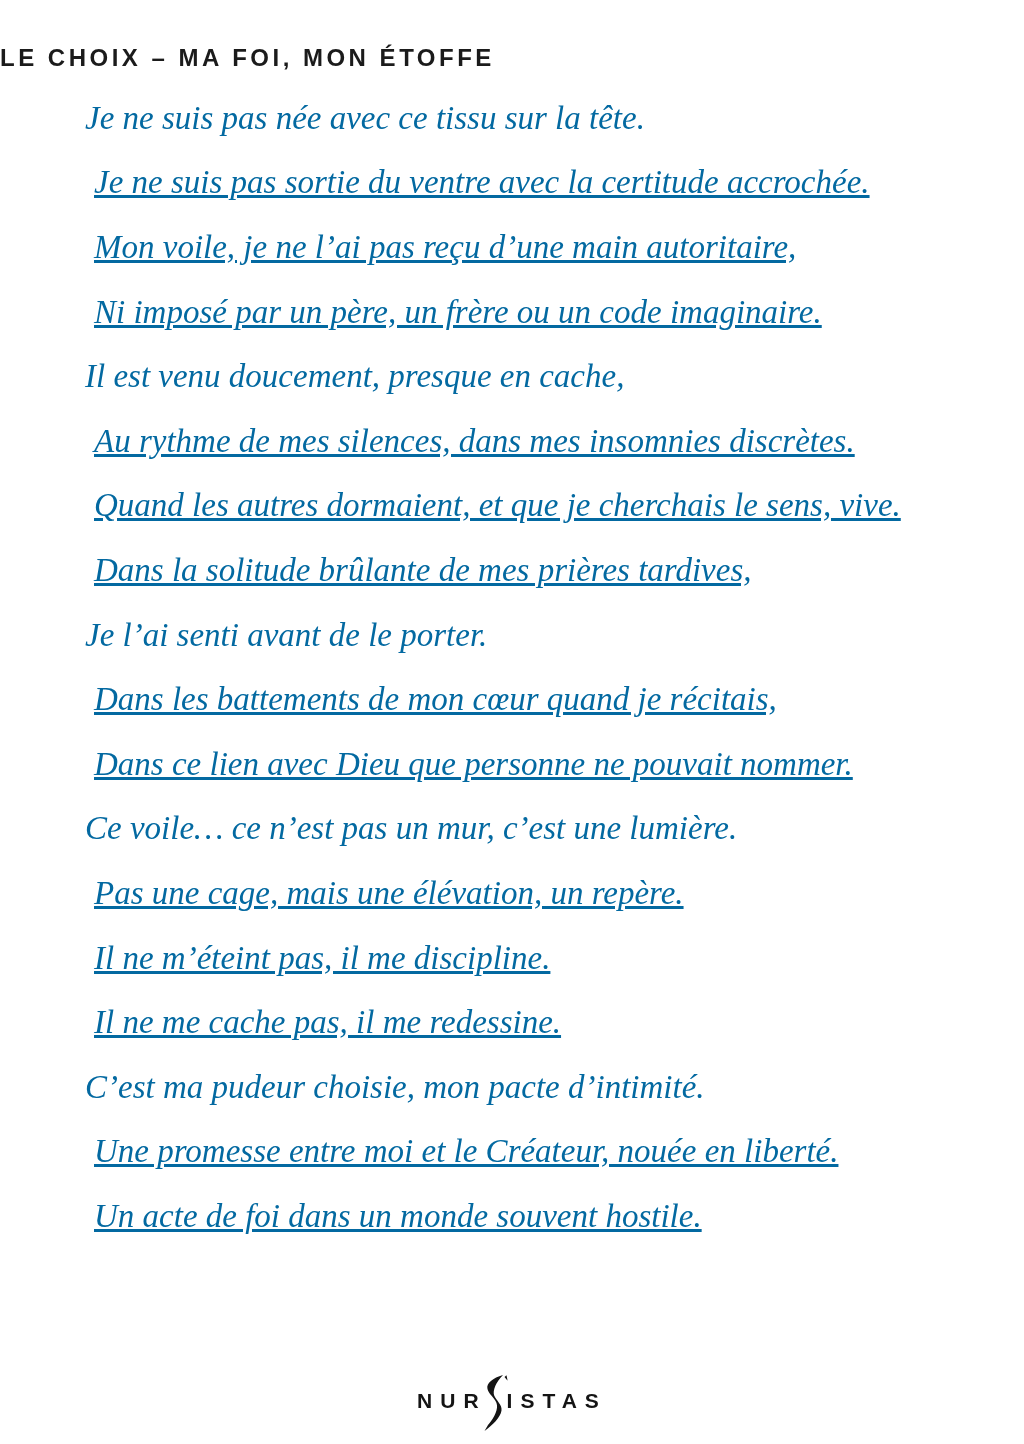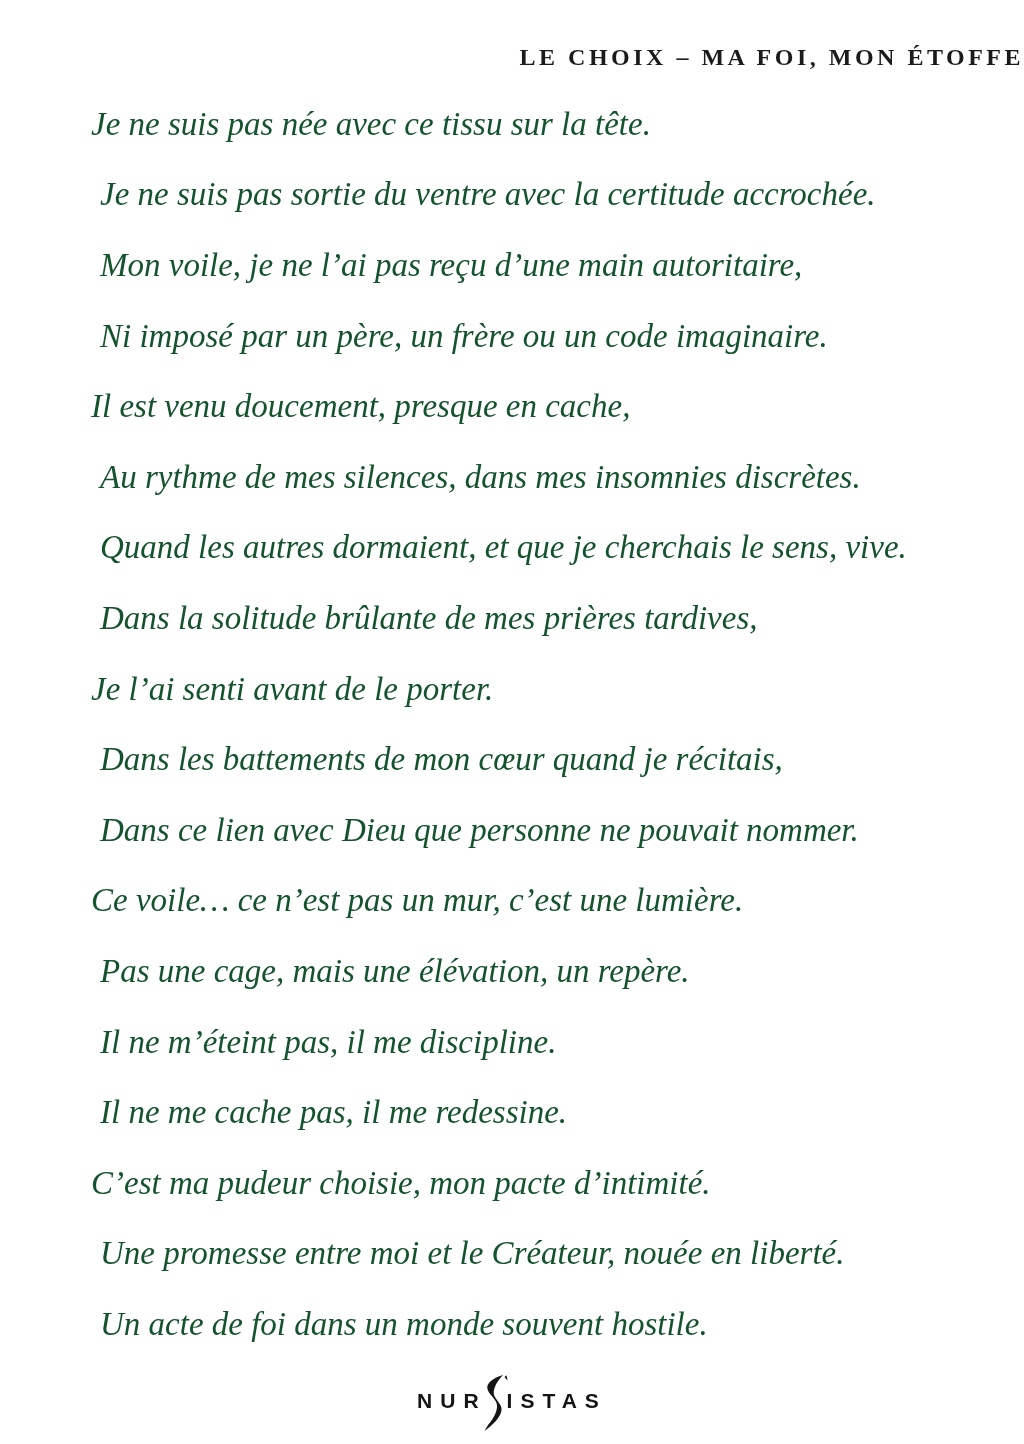--- a/index.html
+++ b/index.html
@@ -14,46 +14,47 @@
     background: #ffffff;
     overflow: hidden;
     font-family: "Liberation Serif", "DejaVu Serif", serif;
     color: #1a1a1a;
   }
   .poem-title {
     position: absolute;
     top: 44px;
     left: 0;
     width: 100%;
-    text-align: right;
-    font-family: Liberation Serif, serif;
+    text-align: left;
+    font-family: Liberation Sans, sans-serif;
     font-weight: bold;
     font-size: 24px;
     letter-spacing: 3.5px;
     color: #1b1b1b;
   }
   .poem {
     position: absolute;
     top: 86px;
     left: 85px;
     right: 30px;
   }
   .poem p {
-    margin: 6px;
+    margin: 0;
     height: 64.6px;
     display: flex;
     align-items: center;
     font-style: italic;
     font-size: 33px;
     line-height: 1;
     white-space: nowrap;
-    color: #14532d;
+    color: #0369a1;
   }
   .poem p.cont {
     padding-left: 9px;
+    text-decoration: underline;
   }
   .brand {
     position: absolute;
     top: 1372px;
     left: 0;
     width: 100%;
     display: flex;
     justify-content: center;
     align-items: center;
     text-align: right;

